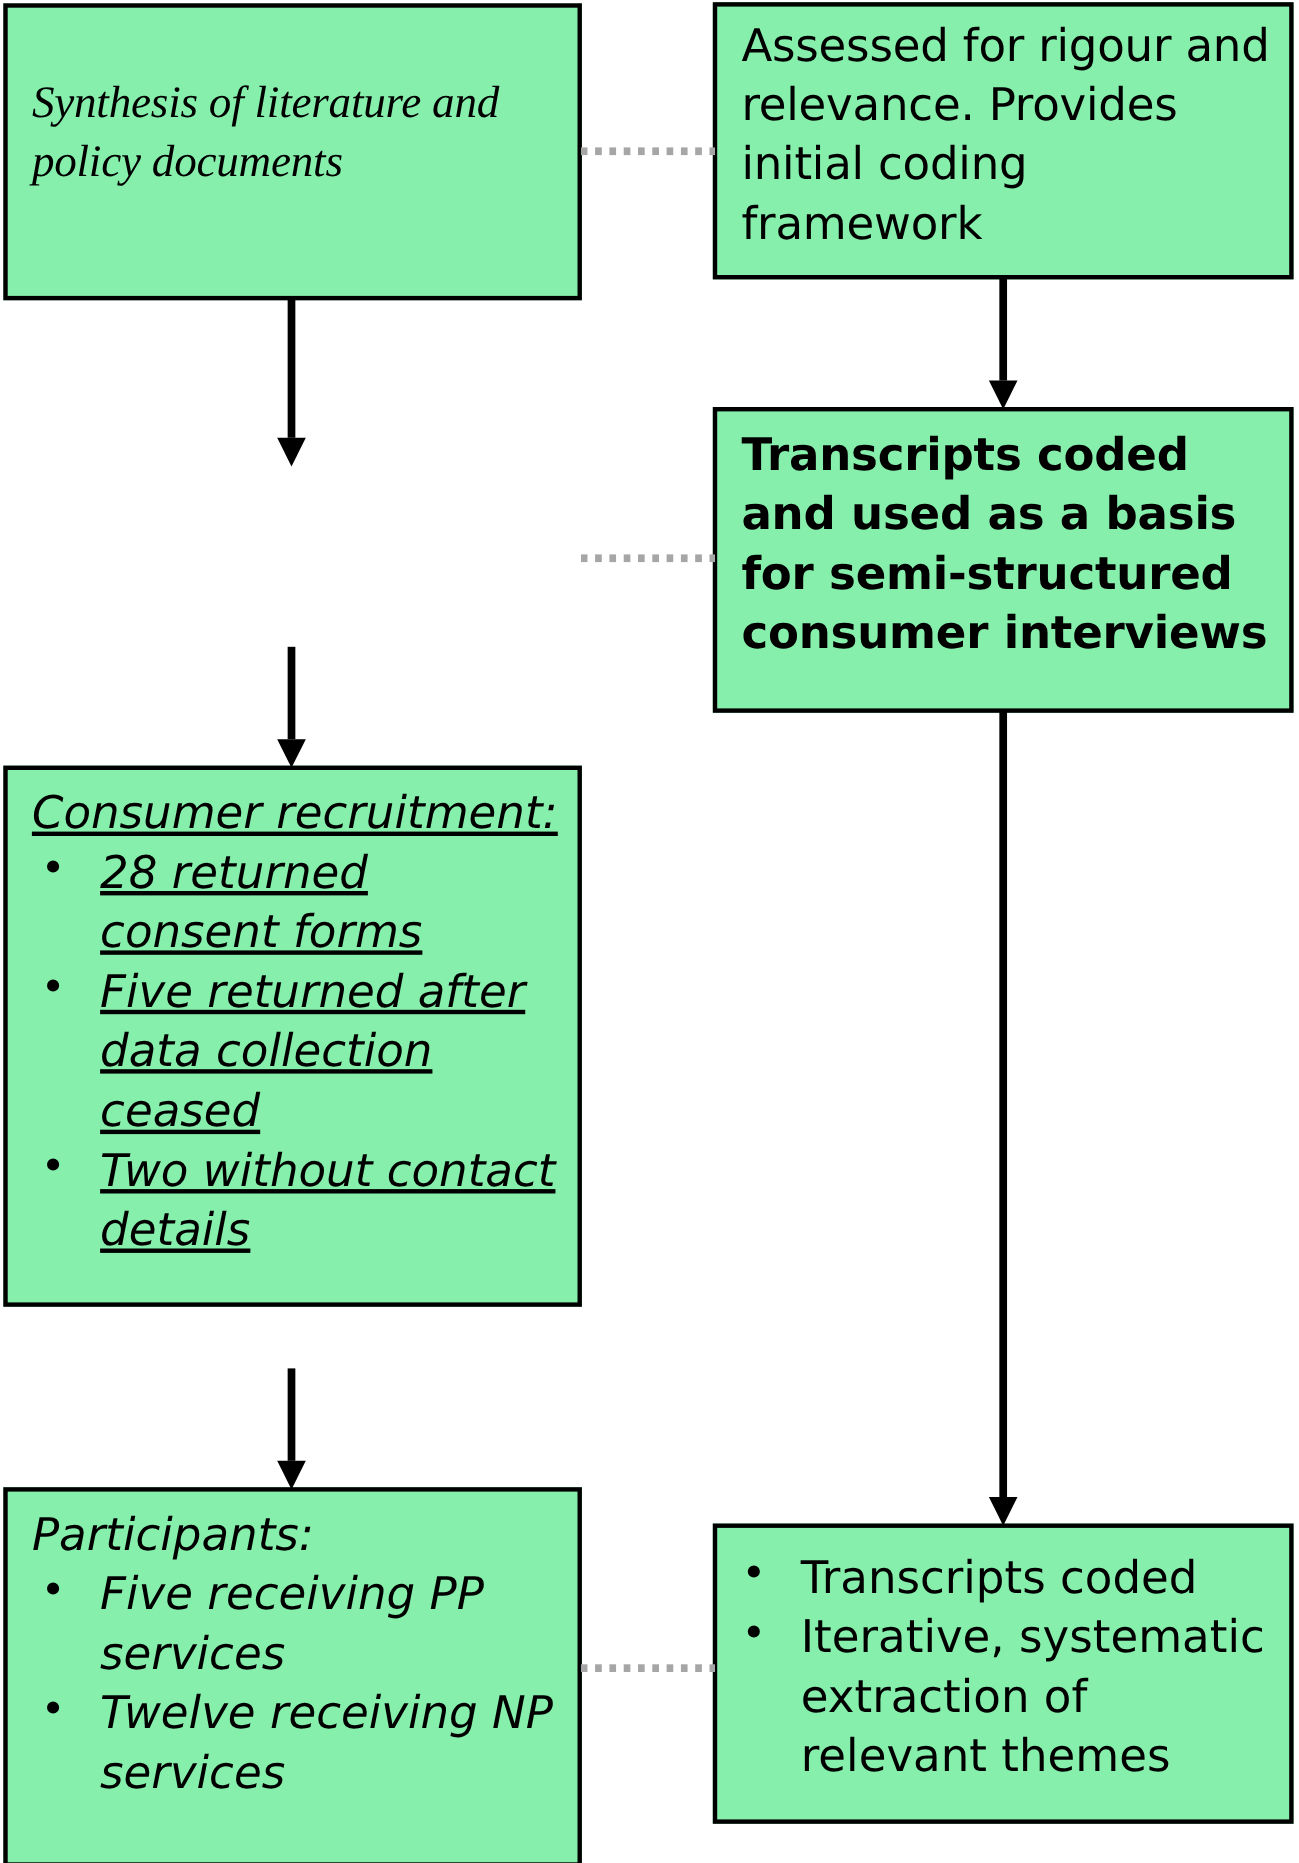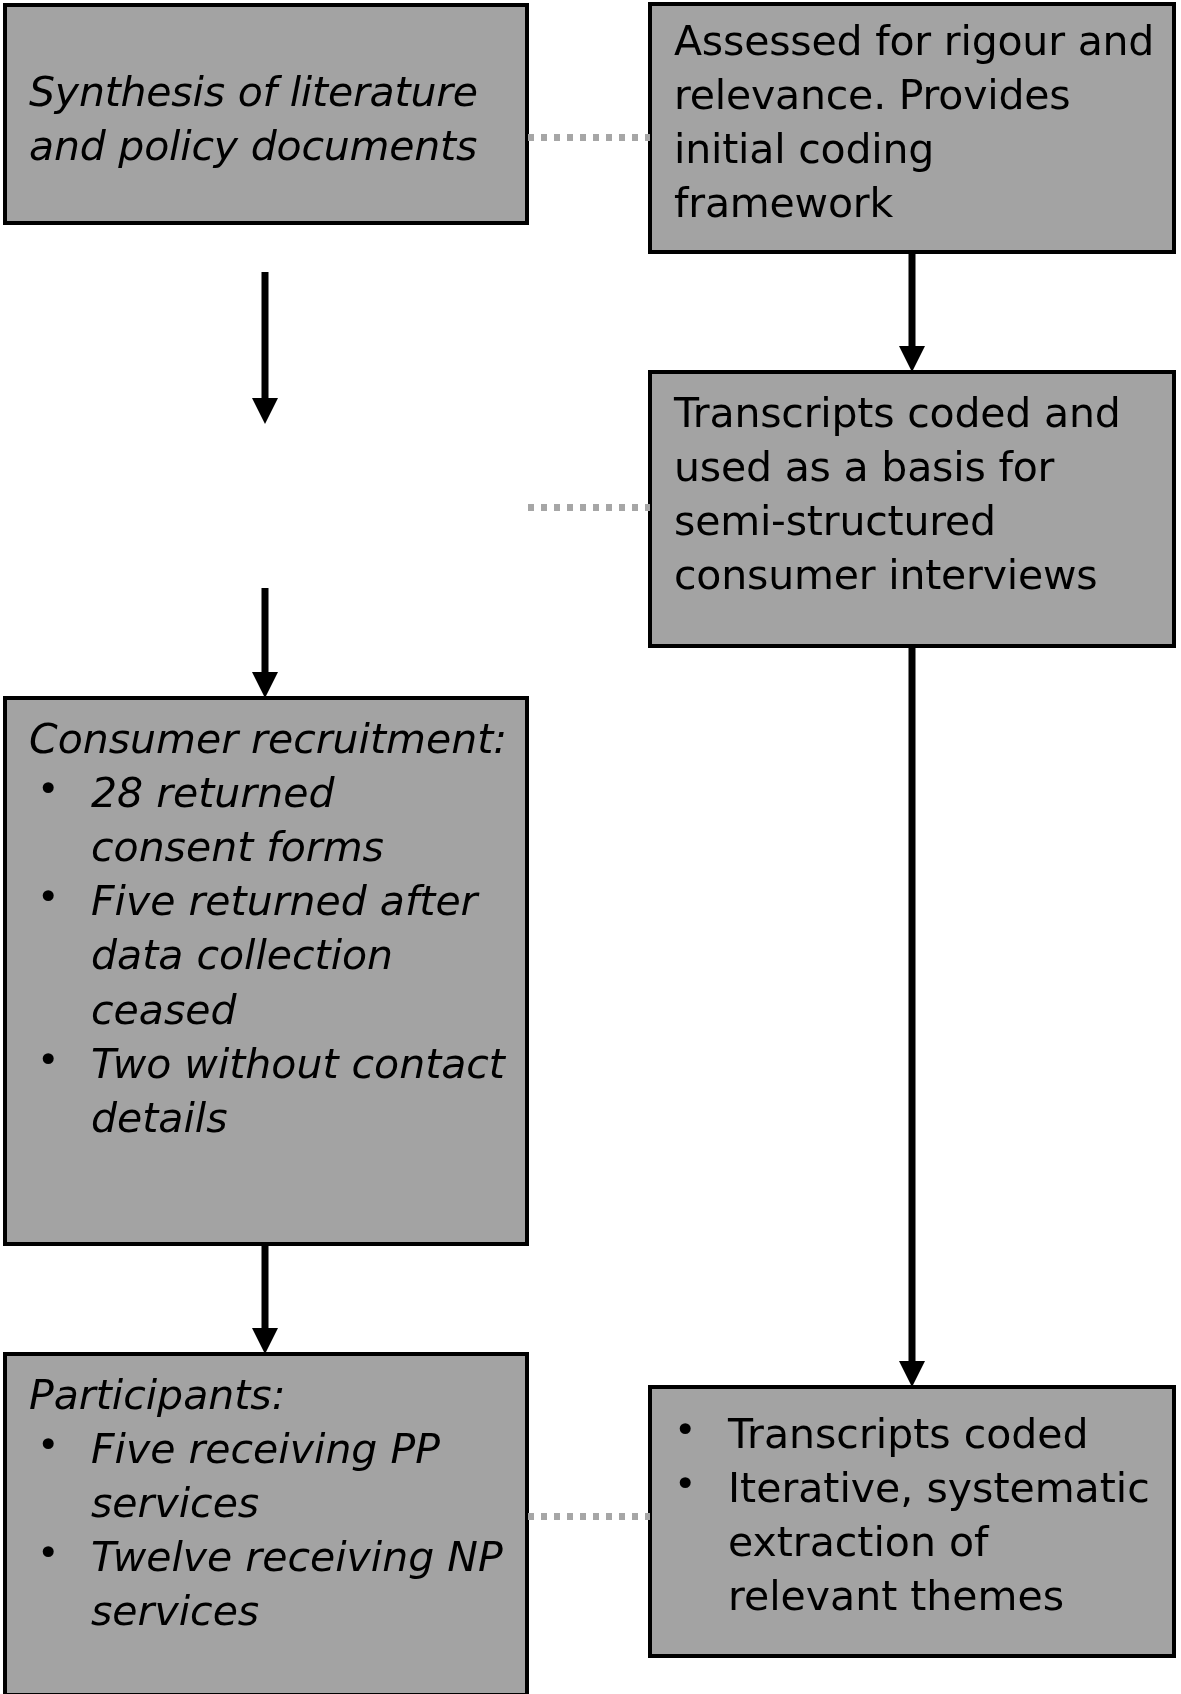--- a/index.html
+++ b/index.html
@@ -14,21 +14,21 @@
     background: #ffffff;
     overflow: hidden;
     font-family: "DejaVu Sans", sans-serif;
   }
 
   
   .box {
     position: absolute;
     box-sizing: border-box;
     border: 4px solid #000000;
-    background: #a3a3a3;
+    background: #86efac;
     color: #000000;
     overflow: hidden;
   }
   .box-inner {
     padding: 10px 16px 10px 22px;
   }
   .txt {
     font-size: 41px;
     line-height: 1.32;
     letter-spacing: -0.2px;
@@ -99,28 +99,28 @@
     background-image: linear-gradient(to right, #a6a6a6 0px, #a6a6a6 6px, rgba(0,0,0,0) 6px, rgba(0,0,0,0) 13px);
     background-size: 13px 7px;
     background-repeat: repeat-x;
   }
 </style>
 </head>
 <body>
 
 <div id="canvas">
 
-  <div class="box italic" style="left:3px; top:3px; width:526px; height:222px;">
+  <div class="box italic" style="left:3px; top:3px; width:526px; height:270px;font-family:Liberation Serif, serif;">
     <div class="box-inner" style="padding-top:58px;">
       <div class="txt">Synthesis of literature and policy documents</div>
     </div>
   </div>
 
 
-  <div class="box italic" style="left:3px; top:696px; width:526px; height:550px;">
+  <div class="box italic" style="left:3px; top:696px; width:526px; height:492px;text-decoration:underline;">
     <div class="box-inner" style="padding-top:12px;">
       <div class="lead">Consumer recruitment:</div>
       <ul class="bullets">
         <li>
           <span class="bullet-text">28 returned consent forms</span>
         </li>
         <li>
           <span class="bullet-text">Five returned after data collection ceased</span>
         </li>
         <li>
@@ -143,21 +143,21 @@
       </ul>
     </div>
   </div>
 
   <div class="box" style="left:648px; top:2px; width:528px; height:252px;">
     <div class="box-inner" style="padding-top:8px;">
       <div class="txt">Assessed for rigour and relevance. Provides initial coding framework</div>
     </div>
   </div>
 
-  <div class="box" style="left:648px; top:370px; width:528px; height:278px;">
+  <div class="box" style="left:648px; top:370px; width:528px; height:278px;font-weight:bold;">
     <div class="box-inner" style="padding-top:12px;">
       <div class="txt">Transcripts coded and used as a basis for semi-structured consumer interviews</div>
     </div>
   </div>
 
   <div class="box" style="left:648px; top:1385px; width:528px; height:273px;">
     <div class="box-inner" style="padding-top:18px; padding-left:14px;">
       <ul class="bullets">
         <li>
           <span class="bullet-text">Transcripts coded</span>

